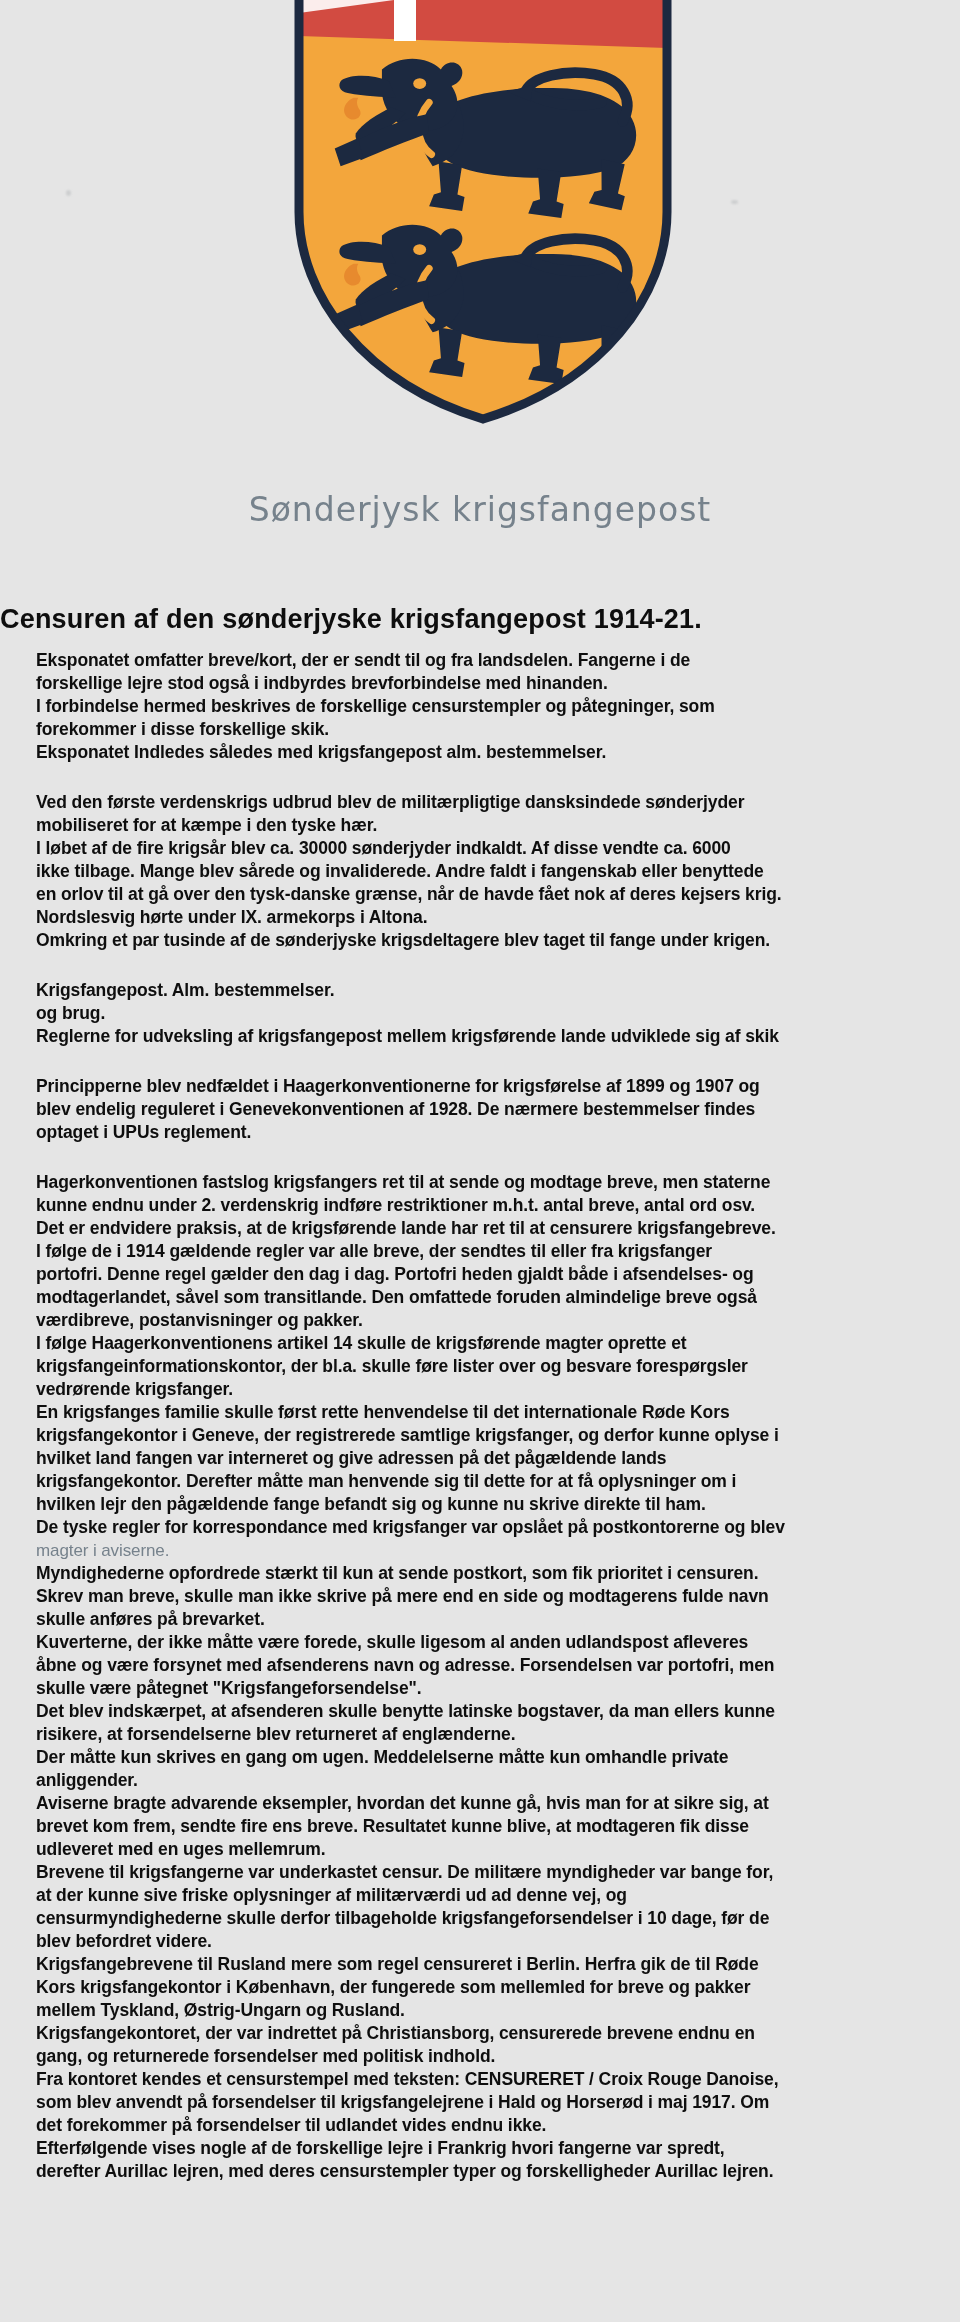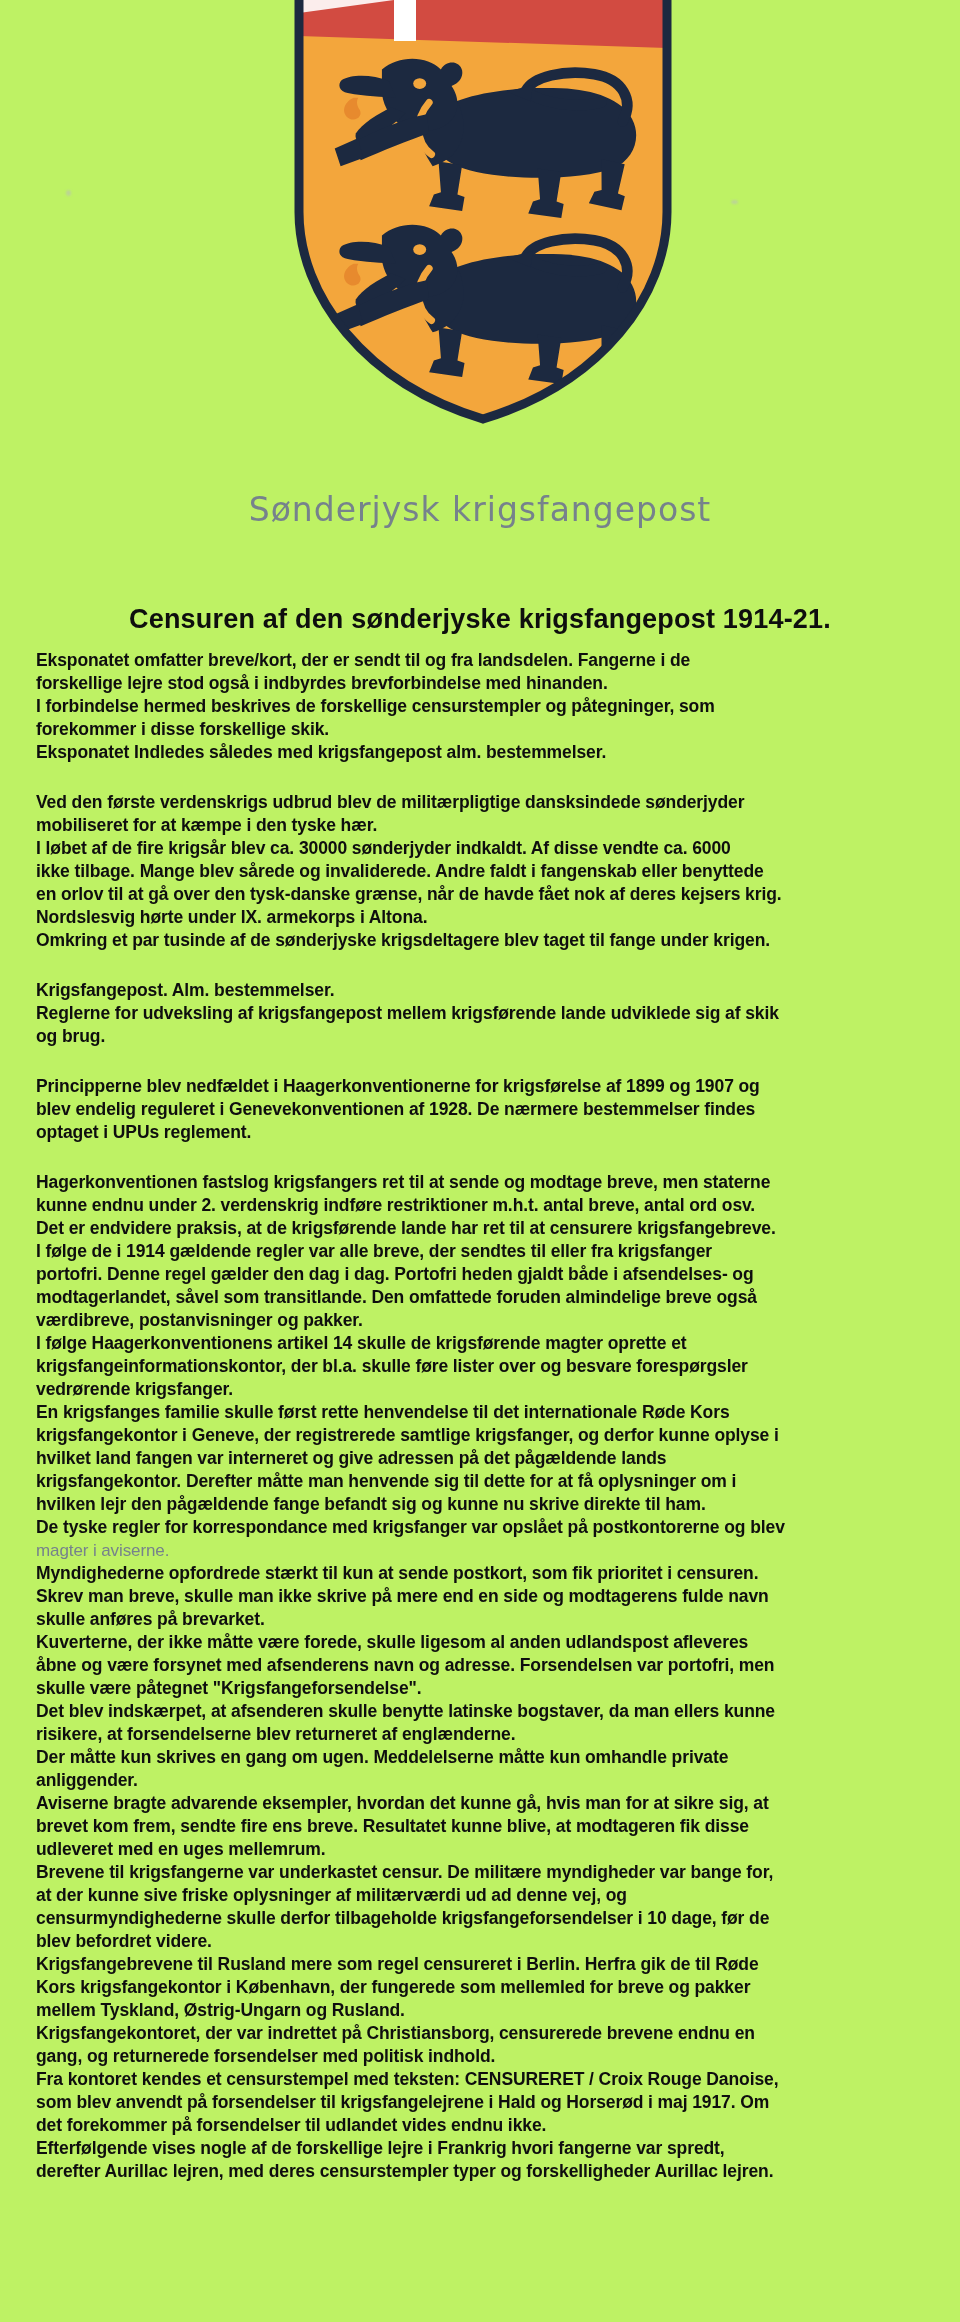--- a/index.html
+++ b/index.html
@@ -1,40 +1,39 @@
 <!DOCTYPE html>
 <html><head>
 <meta charset="utf-8">
 <style>
   html,body{margin:0;padding:0;background:#ffffff;}
   .page{
     position:relative;
     width:960px;height:2322px;
-    background:#bef264;
+    background:#e5e5e5;
     font-family:"Liberation Sans", sans-serif;
     overflow:hidden;
   }
   
   .emblem{position:absolute;left:294px;top:0;width:378px;height:424px;}
   
   .subtitle{
     position:absolute;top:490px;left:0;width:100%;
     text-align:center;
     font-family:"DejaVu Sans", sans-serif;
     font-size:33px;font-weight:400;letter-spacing:1px;
     color:var(--muted);
   }
   .fold-line{
     position:absolute;top:554px;left:0;width:100%;height:2px;
     background:linear-gradient(90deg,#e7e7e3,#d3d3cd 30%,#e9e9e5 55%,#d8d8d2 80%,#ececе8);
     opacity:.85;transform:rotate(-0.12deg);
   }
   .heading{
     position:absolute;top:604px;left:0;width:100%;
-    text-align:center;
     font-size:27px;font-weight:bold;color:var(--ink);
     letter-spacing:0.2px;
   }
   .text-body{
     position:absolute;top:649px;left:36px;width:900px;
     font-size:17.5px;font-weight:bold;color:var(--ink);
     letter-spacing:-0.1px;
   }
   .para{margin:0 0 27px 0;}
   .line{height:23px;line-height:23px;white-space:nowrap;}
@@ -110,22 +109,22 @@
         <div class="line">Ved den første verdenskrigs udbrud blev de militærpligtige dansksindede sønderjyder</div>
         <div class="line">mobiliseret for at kæmpe i den tyske hær.</div>
         <div class="line">I løbet af de fire krigsår blev ca. 30000 sønderjyder indkaldt. Af disse vendte ca. 6000</div>
         <div class="line">ikke tilbage. Mange blev sårede og invaliderede. Andre faldt i fangenskab eller benyttede</div>
         <div class="line">en orlov til at gå over den tysk-danske grænse, når de havde fået nok af deres kejsers krig.</div>
         <div class="line">Nordslesvig hørte under IX. armekorps i Altona.</div>
         <div class="line">Omkring et par tusinde af de sønderjyske krigsdeltagere blev taget til fange under krigen.</div>
       </div>
       <div class="para">
         <div class="line">Krigsfangepost. Alm. bestemmelser.</div>
+        <div class="line">og brug.</div>
         <div class="line">Reglerne for udveksling af krigsfangepost mellem krigsførende lande udviklede sig af skik</div>
-        <div class="line">og brug.</div>
       </div>
       <div class="para">
         <div class="line">Principperne blev nedfældet i Haagerkonventionerne for krigsførelse af 1899 og 1907 og</div>
         <div class="line">blev endelig reguleret i Genevekonventionen af 1928. De nærmere bestemmelser findes</div>
         <div class="line">optaget i UPUs reglement.</div>
       </div>
       <div class="para">
         <div class="line">Hagerkonventionen fastslog krigsfangers ret til at sende og modtage breve, men staterne</div>
         <div class="line">kunne endnu under 2. verdenskrig indføre restriktioner m.h.t. antal breve, antal ord osv.</div>
         <div class="line">Det er endvidere praksis, at de krigsførende lande har ret til at censurere krigsfangebreve.</div>

